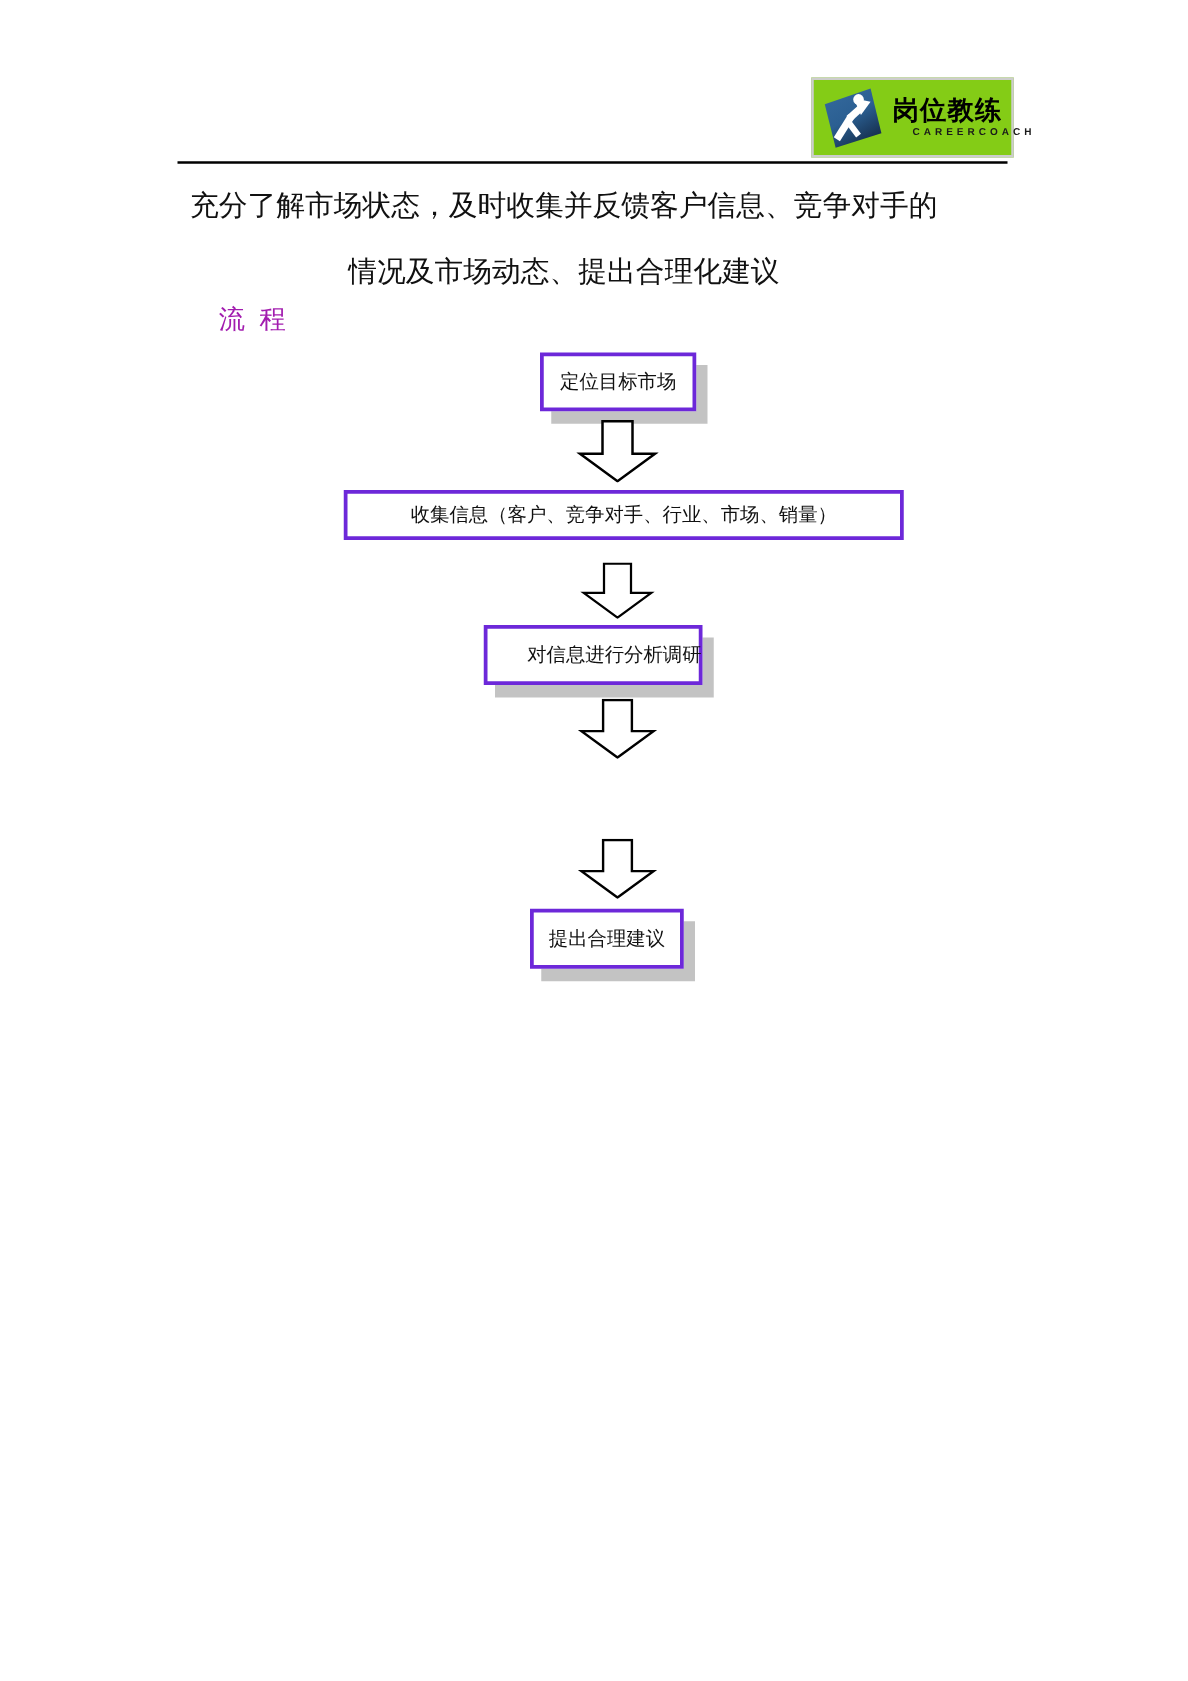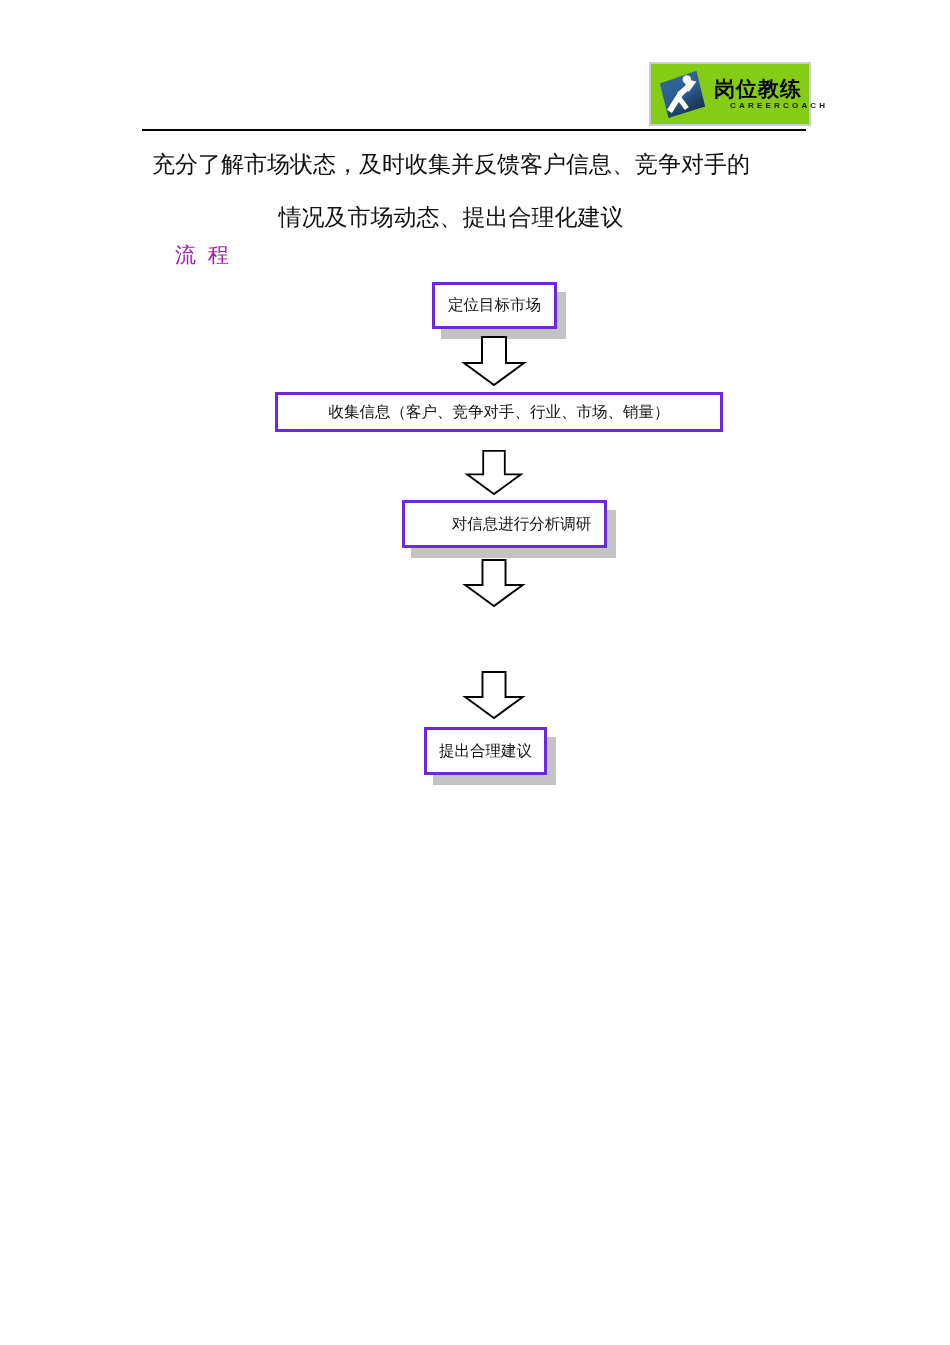--- a/index.html
+++ b/index.html
@@ -101,21 +101,21 @@
     font-size: 15.5px;
     color: #111111;
     white-space: nowrap;
     box-shadow: 9px 10px 0 0 #c3c3c3;
   }
   .flow-box.no-shadow { box-shadow: none; }
   .flow-box.thick { border-width: 2px; }
 
   .box-1 { left: 432px; top: 282px; width: 125px; height: 47px; }
   .box-2 { left: 275px; top: 392px; width: 448px; height: 40px; }
-  .box-3 { left: 402px; top: 500px; width: 205px; height: 48px; padding-left: 34px; }
+  .box-3 { left: 387px; top: 500px; width: 175px; height: 48px; padding-left: 34px; }
   .box-4 { left: 432px; top: 613px; width: 123px; height: 48px; }
   .box-5 { left: 424px; top: 727px; width: 123px; height: 48px; }
 
   .flow-arrow {
     position: absolute;
     left: 461px;
     width: 66px;
   }
   .arrow-1 { top: 336px; height: 50px; }
   .arrow-2 { top: 450px; height: 45px; }

